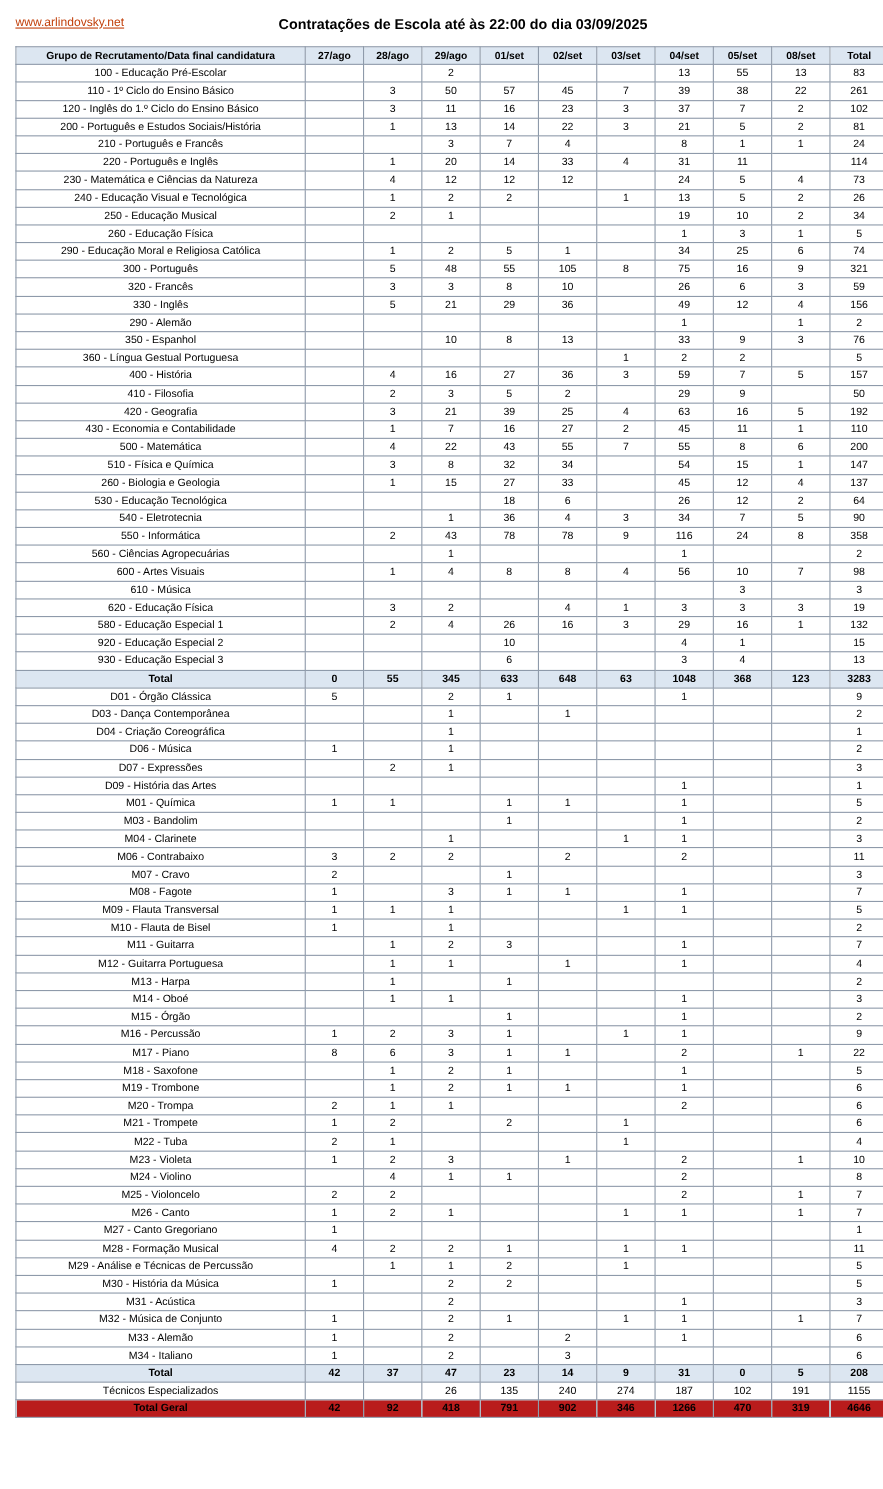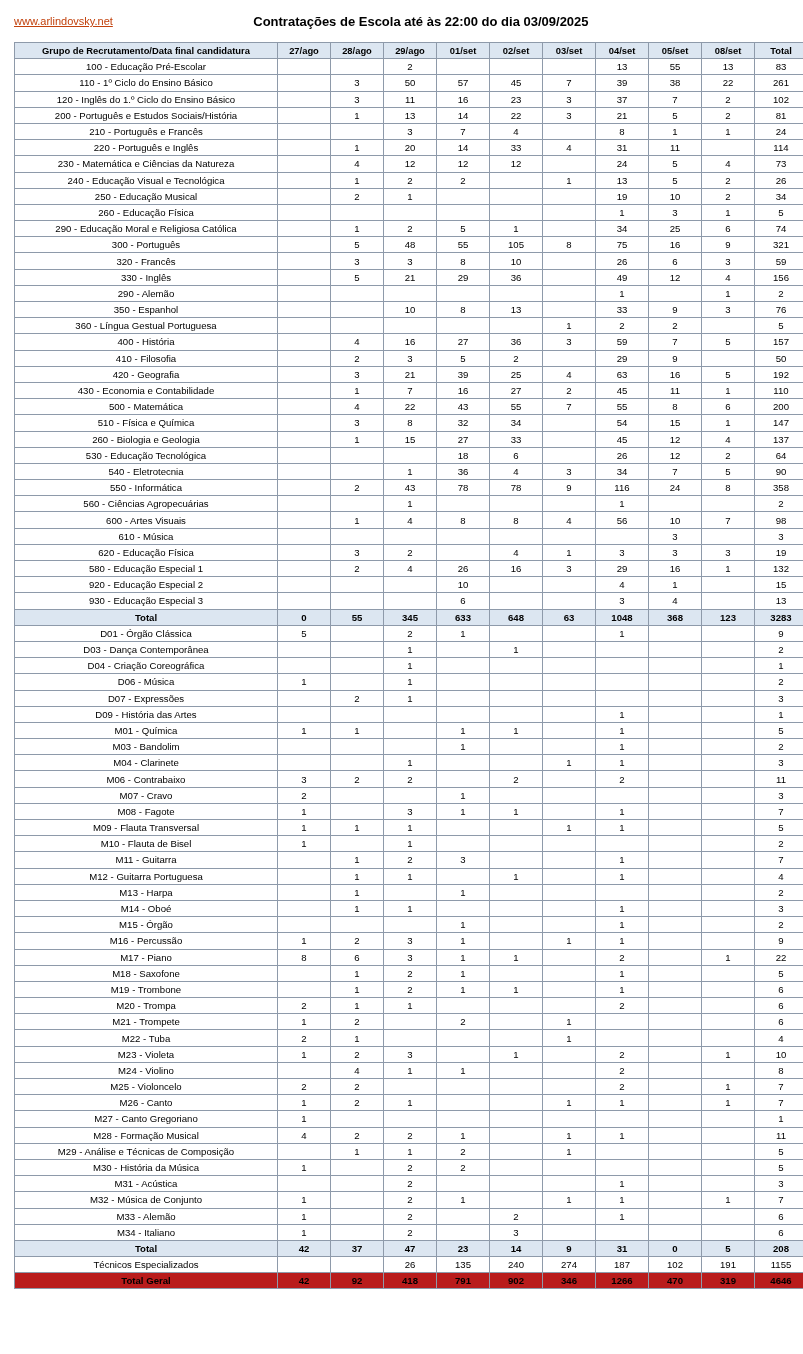--- a/index.html
+++ b/index.html
@@ -976,21 +976,21 @@
           <td class="c3">2</td>
           <td class="c4">1</td>
           <td class="c5"></td>
           <td class="c6">1</td>
           <td class="c7">1</td>
           <td class="c8"></td>
           <td class="c9"></td>
           <td class="c10 total-col">11</td>
         </tr>
         <tr>
-          <td class="c0">M29 - Análise e Técnicas de Composição</td>
+          <td class="c0">M29 - Análise e Técnicas de Percussão</td>
           <td class="c1"></td>
           <td class="c2">1</td>
           <td class="c3">1</td>
           <td class="c4">2</td>
           <td class="c5"></td>
           <td class="c6">1</td>
           <td class="c7"></td>
           <td class="c8"></td>
           <td class="c9"></td>
           <td class="c10 total-col">5</td>

